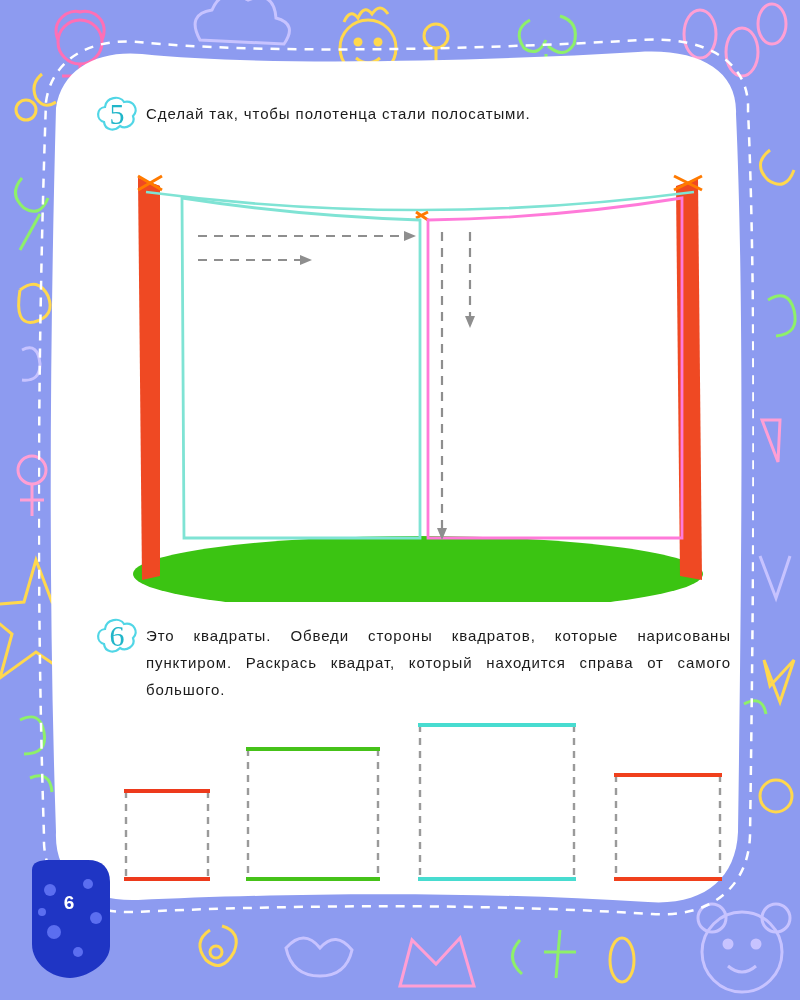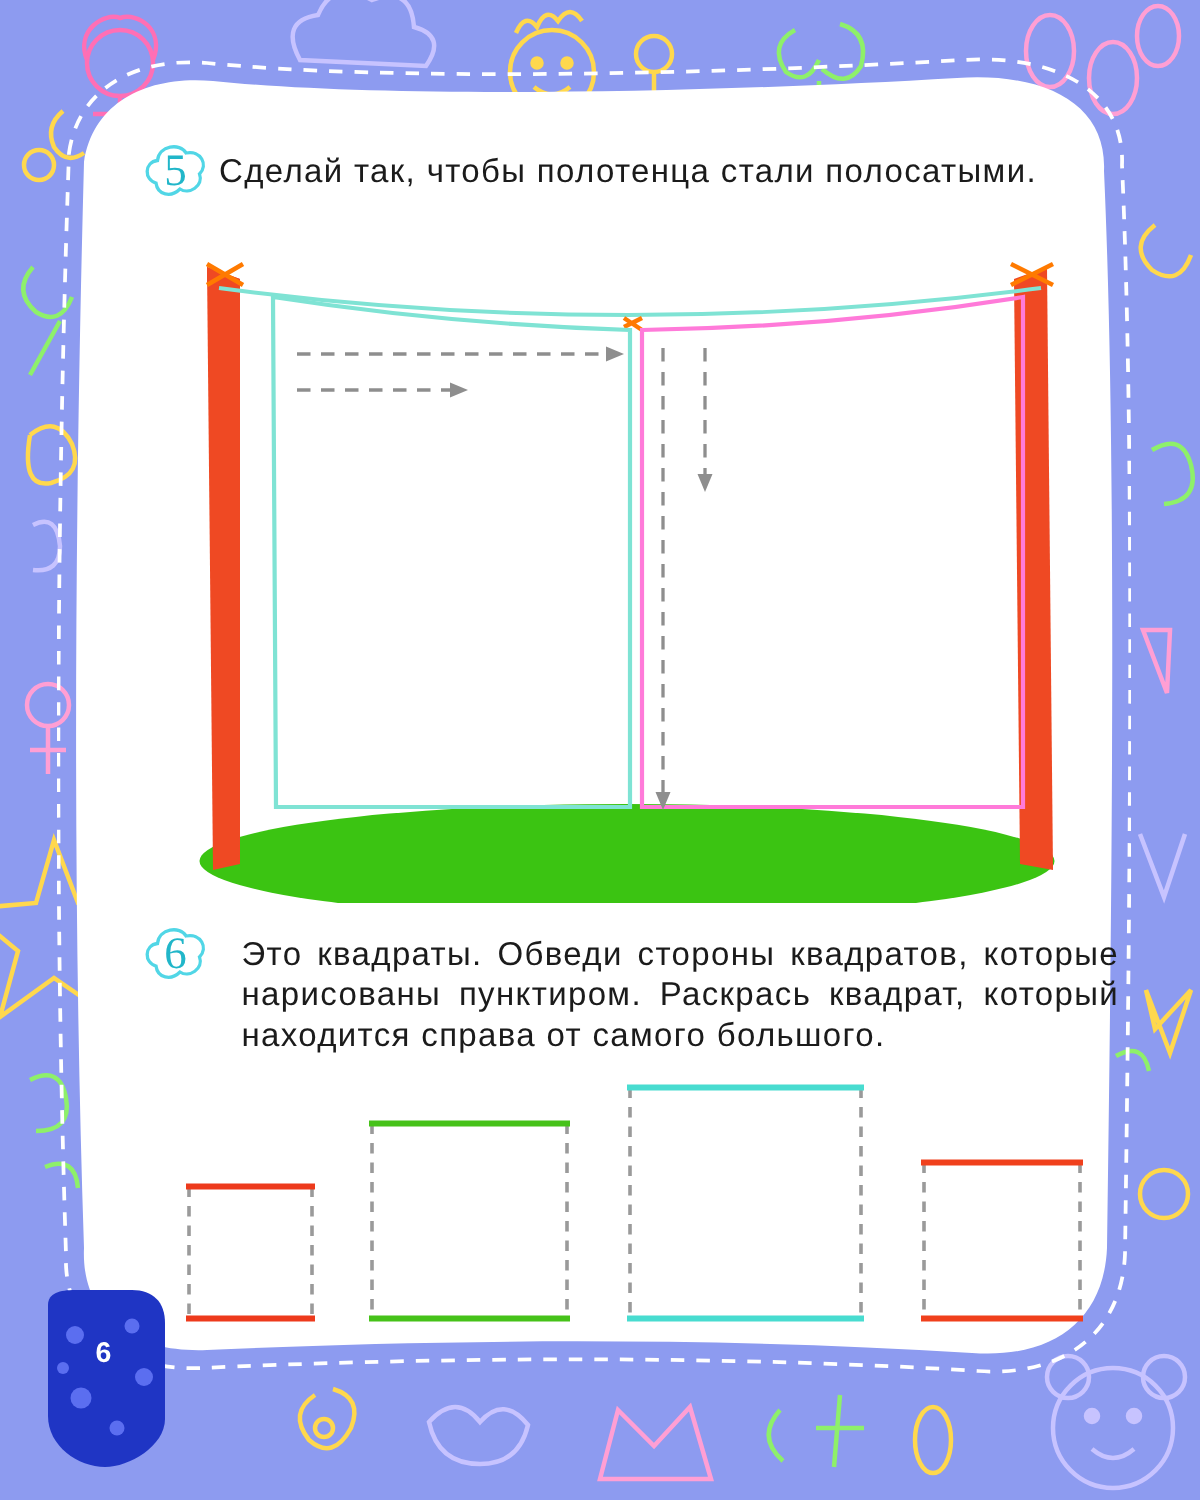--- a/index.html
+++ b/index.html
@@ -60,28 +60,28 @@
     font-family: "Liberation Serif", serif;
     font-size: 30px;
     color: #21b6c9;
     font-weight: 400;
     padding-bottom: 2px;
     box-sizing: border-box;
   }
   .task-text {
     position: absolute;
     font-family: "Liberation Sans", sans-serif;
-    font-size: 22px;
+    font-size: 15px;
     color: #1b1b1b;
     letter-spacing: 0.9px;
     line-height: 27px;
     text-align: justify;
   }
   #task5-text { left: 108px; top: 68px; width: 560px; }
-  #task6-text { left: 123px; top: 590px; width: 585px; }
+  #task6-text { left: 108px; top: 590px; width: 585px; }
 
   
   #scene5 {
     position: absolute;
     left: 60px;
     top: 100px;
     width: 640px;
     height: 470px;
   }
 

